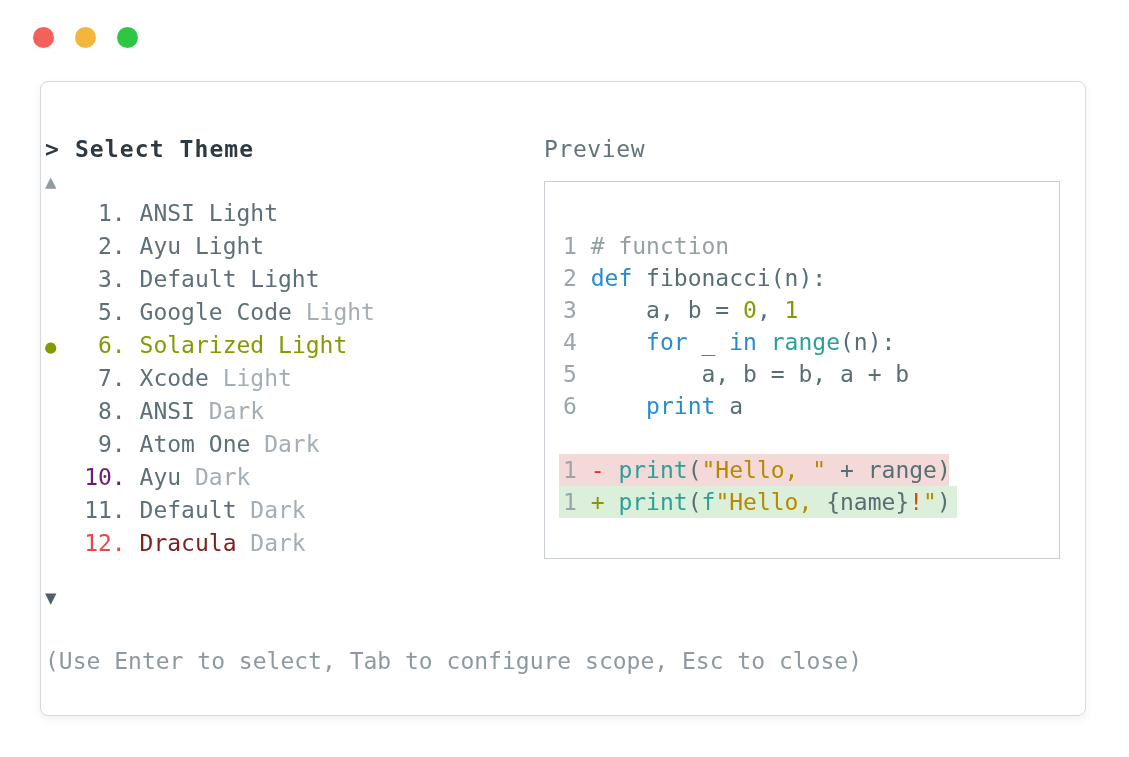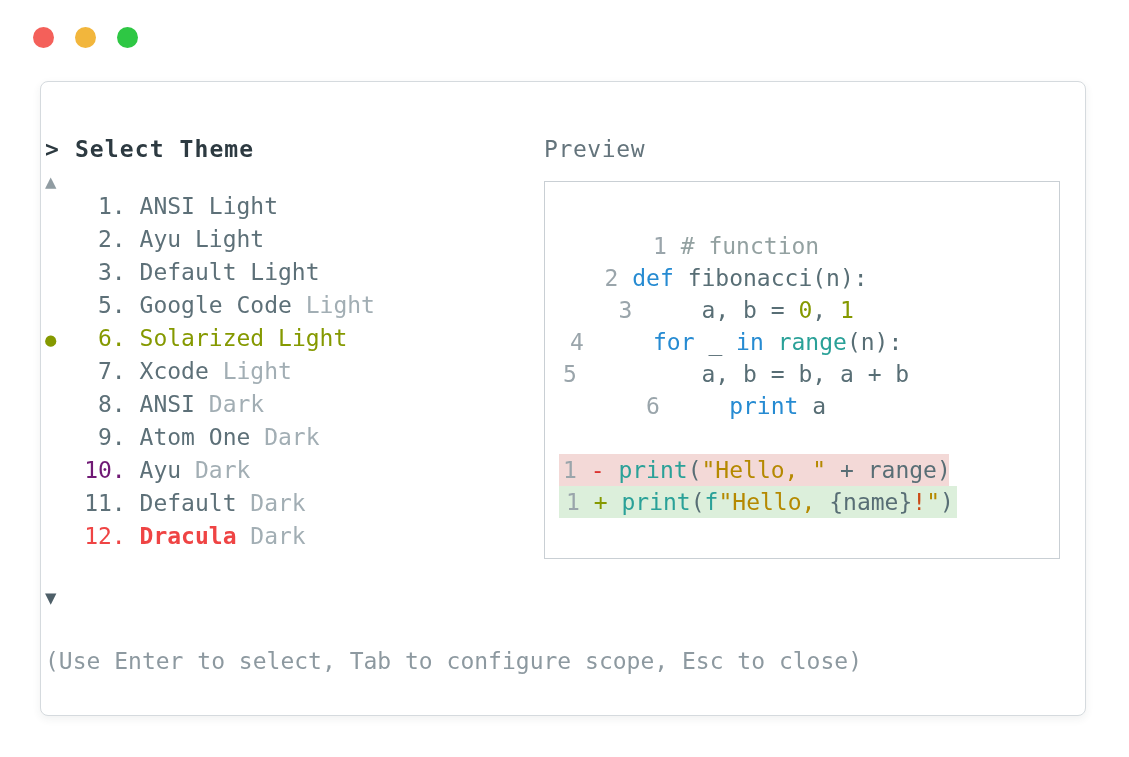--- a/index.html
+++ b/index.html
@@ -16,29 +16,29 @@
   }
 
   .mono-row { position:absolute; font-size:23px; line-height:32px; white-space:pre; }
 
   .prompt { left:4px; top:51px; letter-spacing:1.1px; font-weight:700; }
   .preview-label { left:503px; top:51px; letter-spacing:0.6px; }
 
   .arrow-up { left:4px; top:83px; font-size:19px; }
   .arrow-down { left:4px; top:499px; font-size:19px; }
 
-  .theme-list { position:absolute; left:4px; top:108px; }
+  .theme-list { position:absolute; left:4px; top:115px; }
   .trow { font-size:23px; line-height:32px; white-space:pre; cursor:default; }
   .trow .mark { font-size:19px; }
 
   .footer-hint { left:4px; top:563px; }
 
   .preview-box {
     position:absolute; left:503px; top:99px; width:516px; height:378px;
-    border:1.5px solid #c9cfd4; background:#ffffff;text-align:center;
+    border:1.5px solid #c9cfd4; background:#ffffff;
   }
   .code-block { position:absolute; left:18px; top:48px; }
   .crow { font-size:23px; line-height:32px; white-space:pre; }
   .diff-block { position:absolute; left:14px; top:272px; }
   .drow { font-size:23px; line-height:32px; white-space:pre; padding-left:4px; }
 </style>
 </head>
 <body>
 
 <div class="traffic">
@@ -59,21 +59,21 @@
       <div class="trow"><span class="mark" style="color: rgb(133, 153, 0);"> </span><span style="color: rgb(93, 112, 120);">   1. </span><span style="color: rgb(93, 112, 120);">ANSI </span><span style="color: rgb(93, 112, 120);">Light</span></div>
       <div class="trow"><span class="mark" style="color: rgb(133, 153, 0);"> </span><span style="color: rgb(93, 112, 120);">   2. </span><span style="color: rgb(93, 112, 120);">Ayu </span><span style="color: rgb(93, 112, 120);">Light</span></div>
       <div class="trow"><span class="mark" style="color: rgb(133, 153, 0);"> </span><span style="color: rgb(93, 112, 120);">   3. </span><span style="color: rgb(93, 112, 120);">Default </span><span style="color: rgb(93, 112, 120);">Light</span></div>
       <div class="trow"><span class="mark" style="color: rgb(133, 153, 0);"> </span><span style="color: rgb(93, 112, 120);">   5. </span><span style="color: rgb(93, 112, 120);">Google Code </span><span style="color: rgb(162, 174, 180);">Light</span></div>
       <div class="trow"><span class="mark" style="color: rgb(133, 153, 0);">●</span><span style="color: rgb(133, 153, 0);">   6. </span><span style="color: rgb(133, 153, 0);">Solarized </span><span style="color: rgb(133, 153, 0);">Light</span></div>
       <div class="trow"><span class="mark" style="color: rgb(133, 153, 0);"> </span><span style="color: rgb(93, 112, 120);">   7. </span><span style="color: rgb(93, 112, 120);">Xcode </span><span style="color: rgb(162, 174, 180);">Light</span></div>
       <div class="trow"><span class="mark" style="color: rgb(133, 153, 0);"> </span><span style="color: rgb(93, 112, 120);">   8. </span><span style="color: rgb(93, 112, 120);">ANSI </span><span style="color: rgb(162, 174, 180);">Dark</span></div>
       <div class="trow"><span class="mark" style="color: rgb(133, 153, 0);"> </span><span style="color: rgb(93, 112, 120);">   9. </span><span style="color: rgb(93, 112, 120);">Atom One </span><span style="color: rgb(162, 174, 180);">Dark</span></div>
       <div class="trow"><span class="mark" style="color: rgb(133, 153, 0);"> </span><span style="color: #701a75;">  10. </span><span style="color: rgb(93, 112, 120);">Ayu </span><span style="color: rgb(162, 174, 180);">Dark</span></div>
       <div class="trow"><span class="mark" style="color: rgb(133, 153, 0);"> </span><span style="color: rgb(93, 112, 120);">  11. </span><span style="color: rgb(93, 112, 120);">Default </span><span style="color: rgb(162, 174, 180);">Dark</span></div>
-      <div class="trow"><span class="mark" style="color: rgb(133, 153, 0);"> </span><span style="color: #ef4444; text-align: right;">  12. </span><span style="color: #ef4444; font-weight: bold;">Dracula </span><span style="color: rgb(162, 174, 180);">Dark</span></div>
+      <div class="trow"><span class="mark" style="color: rgb(133, 153, 0);"> </span><span style="color: #ef4444; text-align: right;">  12. </span><span style="color: #7f1d1d;">Dracula </span><span style="color: rgb(162, 174, 180);">Dark</span></div>
     </div>
 
   <div class="mono-row arrow-down" style="color: rgb(78, 95, 104);">▼</div>
 
   <div class="mono-row footer-hint" style="color: rgb(141, 153, 160);">(Use Enter to select, Tab to configure scope, Esc to close)</div>
 
   <div class="preview-box">
     <div class="code-block" id="code-block">
         <div class="crow"><span style="color: rgb(154, 165, 171);">1 </span><span style="color: rgb(147, 161, 161);"># function</span></div>
         <div class="crow"><span style="color: rgb(154, 165, 171);">2 </span><span style="color: rgb(38, 139, 210);">def</span><span style="color: rgb(88, 110, 117);"> fibonacci(n):</span></div>

